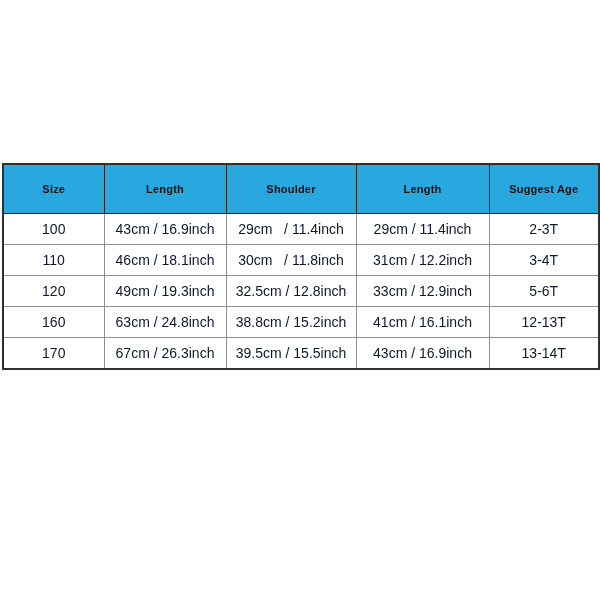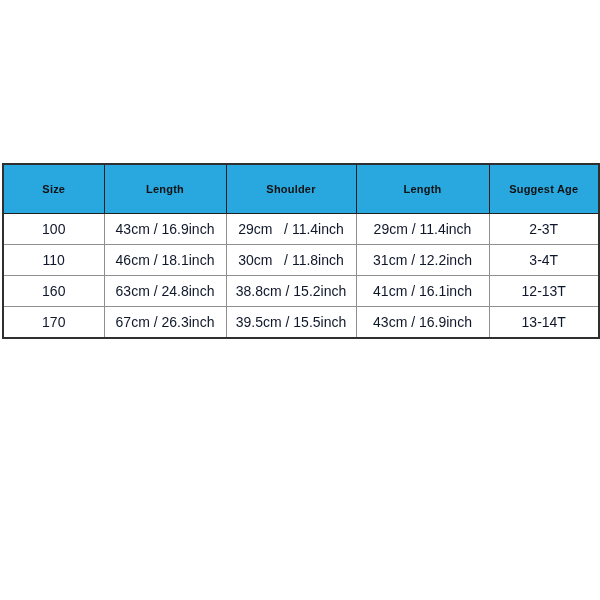--- a/index.html
+++ b/index.html
@@ -79,20 +79,27 @@
         <td>2-3T</td>
       </tr>
       <tr>
         <td>110</td>
         <td>46cm / 18.1inch</td>
         <td>30cm   / 11.8inch</td>
         <td>31cm / 12.2inch</td>
         <td>3-4T</td>
       </tr>
       <tr>
+        <td>120</td>
+        <td>49cm / 19.3inch</td>
+        <td>32.5cm / 12.8inch</td>
+        <td>33cm / 12.9inch</td>
+        <td>5-6T</td>
+      </tr>
+      <tr>
         <td>160</td>
         <td>63cm / 24.8inch</td>
         <td>38.8cm / 15.2inch</td>
         <td>41cm / 16.1inch</td>
         <td>12-13T</td>
       </tr>
       <tr>
         <td>170</td>
         <td>67cm / 26.3inch</td>
         <td>39.5cm / 15.5inch</td>

